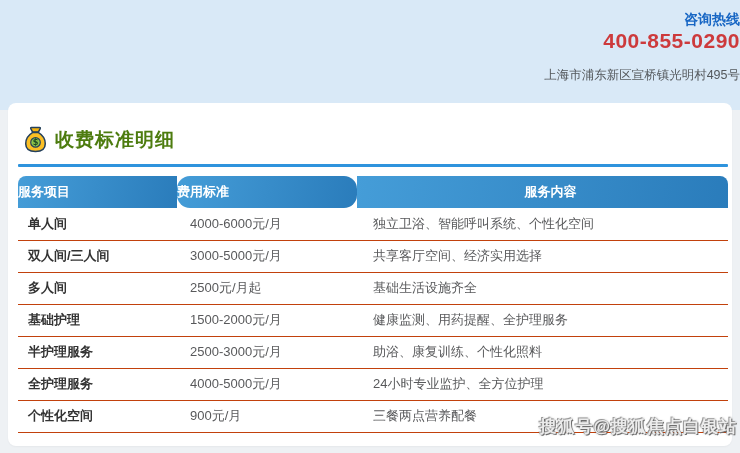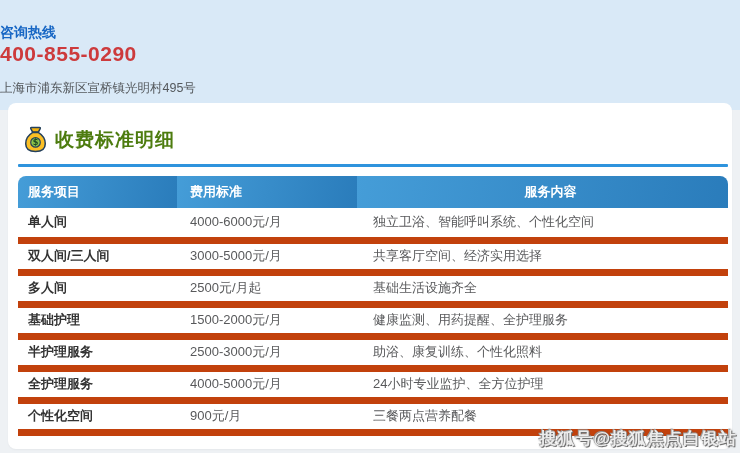--- a/index.html
+++ b/index.html
@@ -7,22 +7,22 @@
     width: 740px; height: 453px;
     font-family: "Liberation Sans", "DejaVu Sans", sans-serif;
     background: #eef1f4;
     overflow: hidden;
     position: relative;
   }
   
   .banner {
     height: 110px;
     background: #d9e9f7;
-    text-align: left;
-    padding-top: 24px;
+    text-align: right;
+    padding-top: 11px;
   }
   .hotline-label { font-size: 14px; font-weight: bold; color: #1766c4; }
   .phone { font-size: 21px; font-weight: bold; color: #cd3a3c; letter-spacing: 0.5px; }
   .address { font-size: 12.5px; color: #54585c; margin-top: 14px; }
 
   
   .card {
     position: absolute;
     left: 8px; top: 103px;
     width: 724px;
@@ -55,42 +55,41 @@
   .fee-table col.c1 { width: 159px; }
   .fee-table col.c2 { width: 180px; }
   .fee-table col.c3 { width: 371px; }
   .fee-table th {
     height: 32px;
     background: linear-gradient(100deg, #459dd8 0%, #2a7cbb 100%);
     color: #ffffff;
     font-size: 13px;
     font-weight: bold;
     text-align: left;
-    padding-left: 10px;
   }
-  .fee-table th:nth-child(2) { padding-left: 13px; }
+  .fee-table th:nth-child(2) { padding-left: 0; border-radius: 13px; }
   .fee-table th:nth-child(3) { padding-left: 16px; }
   .fee-table th:first-child  { border-radius: 8px 0 0 0; }
   .fee-table th:last-child   { border-radius: 0 8px 0 0; text-align: center; }
   .fee-table td {
     height: 32px;
     font-size: 13px;
-    border-bottom: 7px solid #c2410c;
+    border-bottom: 1px solid #c2410c;
     padding-left: 10px;
     color: #58595b;
     background: #ffffff;
   }
   .fee-table td:first-child { font-weight: bold; color: #333333; }
   .fee-table td:nth-child(2) { padding-left: 13px; }
   .fee-table td:nth-child(3) { padding-left: 16px; }
 
   
   .watermark {
     position: absolute;
-    right: 3px; bottom: 3px;
+    right: 3px; bottom: 15px;
     font-size: 17px;
     font-weight: bold;
     color: #ececec;
     letter-spacing: 1px;
     text-shadow:
       1px 1px 0 #6e6e6e,
       -1px -1px 0 #9a9a9a,
       0 0 2px rgba(80,80,80,0.9);
   }
 </style>

